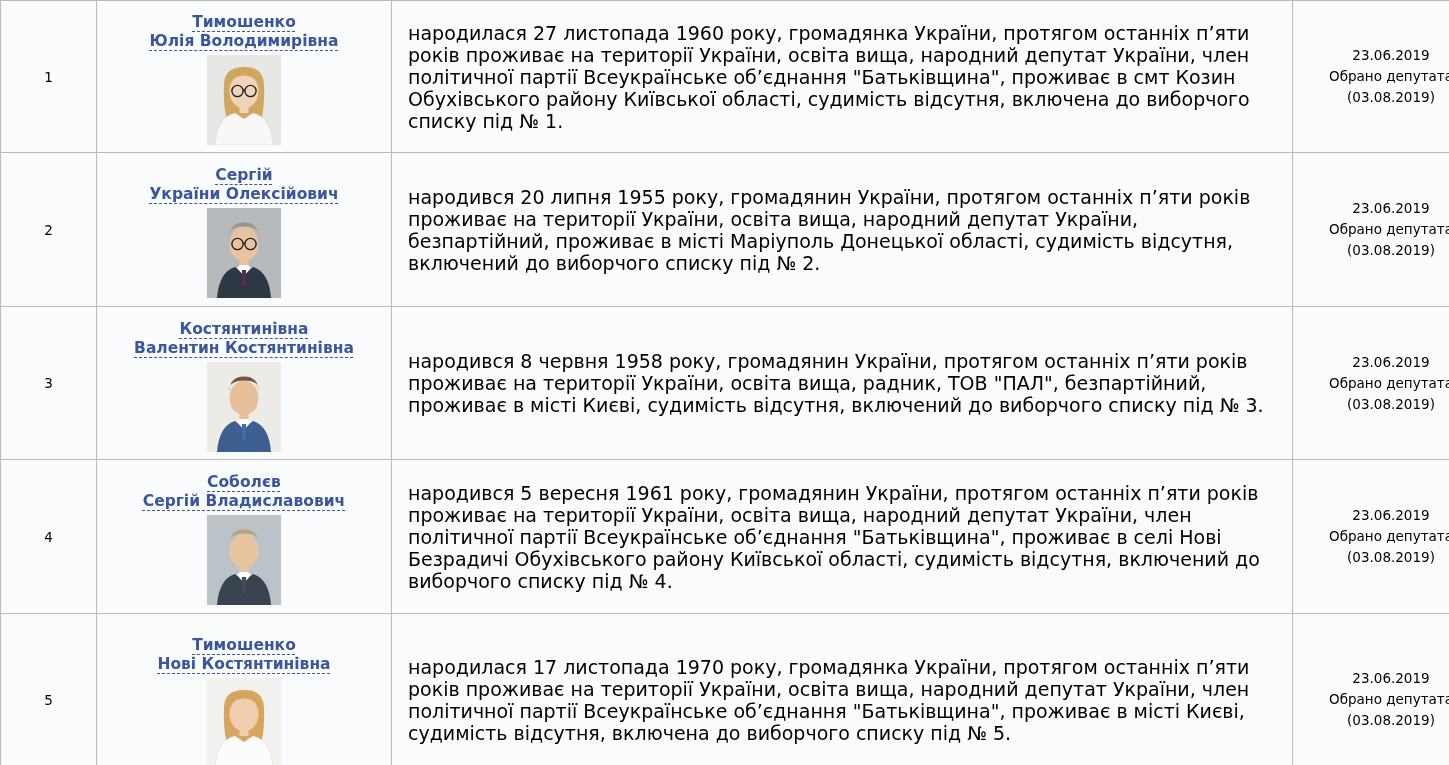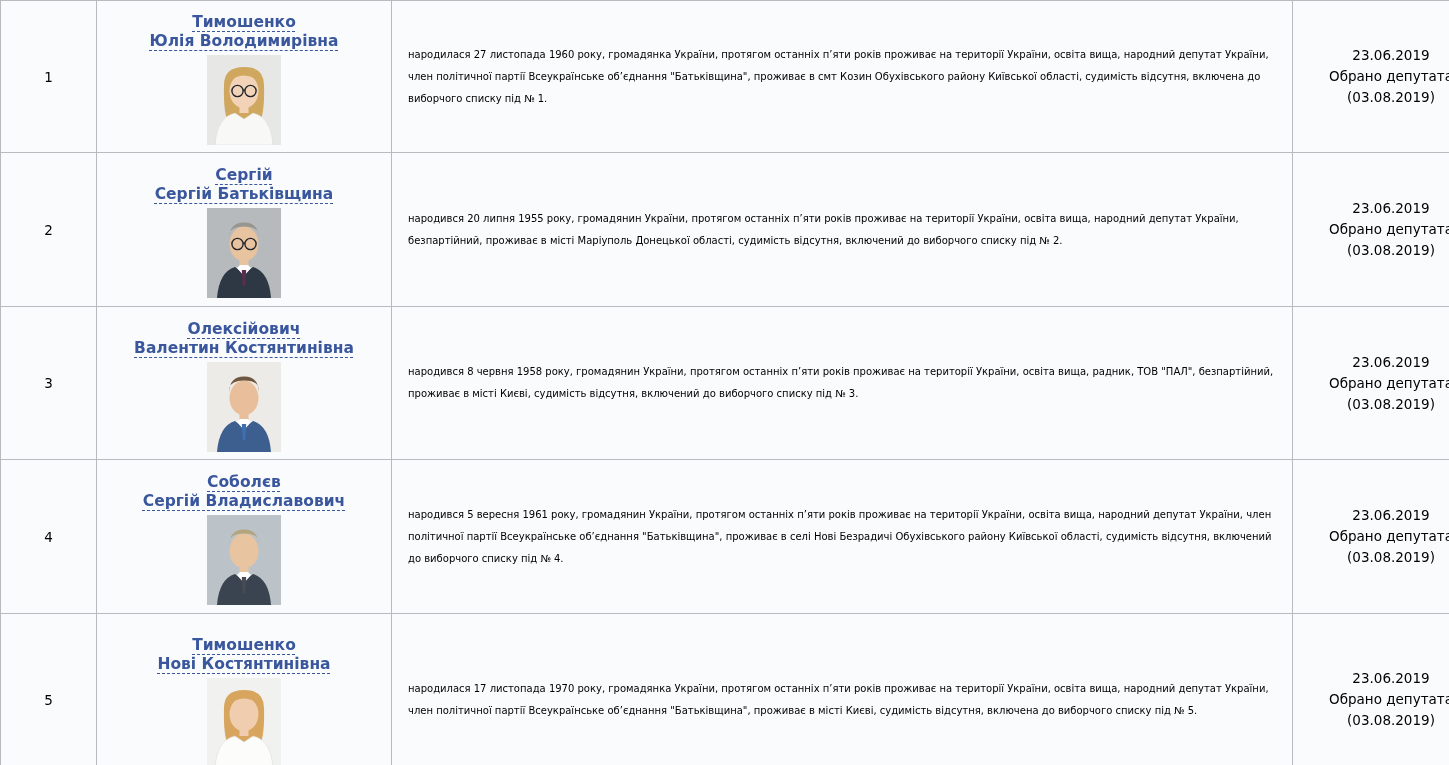--- a/index.html
+++ b/index.html
@@ -27,21 +27,21 @@
     font-weight:bold;
     font-size:15.5px;
     line-height:19px;
     text-decoration:underline dashed;
     text-decoration-thickness:1px;
     text-underline-offset:4px;
     cursor:pointer;
   }
   .photo{margin:4px auto 0 auto;width:74px;height:90px;line-height:0;}
   .photo svg{display:block;}
-  .details-text{font-size:10px;line-height:22px;text-align:left;}
+  .details-text{font-size:19px;line-height:22px;text-align:left;}
 </style>
 </head>
 <body>
 
 <div id="viewport">
   <table class="cand">
     <tbody id="cand-body">
   <tr class="r1">
     <td class="col-num">
       <span class="num">1</span>
@@ -73,21 +73,21 @@
       <div class="d2">Обрано депутата</div>
       <div class="d3">(03.08.2019)</div>
     </td>
   </tr>
 
   <tr class="r2">
     <td class="col-num">
       <span class="num">2</span>
     </td>
     <td class="col-name">
-      <a class="cand-link"><span class="surname">Сергій</span><br><span class="givens">Сергій Батьківщина</span></a>
+      <a class="cand-link"><span class="surname">Сергій</span><br><span class="givens">України Олексійович</span></a>
       <div class="photo" title="портрет Тарути Сергія Олексійовича">
               <svg width="74" height="90" viewBox="0 0 74 90" xmlns="http://www.w3.org/2000/svg" role="img">
     <rect x="0" y="0" width="74" height="90" fill="#b7babd"></rect>
 
     <rect x="32.5" y="48" width="9" height="10" fill="#e8c39f"></rect>
     <ellipse cx="37" cy="36" rx="14.5" ry="17.5" fill="#e8c39f"></ellipse>
     <path d="M22.5,30 Q22.5,14.5 37,14.5 Q51.5,14.5 51.5,30 L51.5,26 Q50,18.5 37,18.5 Q24,18.5 22.5,26 Z" fill="#98958f"></path>
 
     <circle cx="30.5" cy="36" r="5.6" fill="none" stroke="#22262b" stroke-width="1.4"></circle>
     <circle cx="43.5" cy="36" r="5.6" fill="none" stroke="#22262b" stroke-width="1.4"></circle>
@@ -107,21 +107,21 @@
       <div class="d2">Обрано депутата</div>
       <div class="d3">(03.08.2019)</div>
     </td>
   </tr>
 
   <tr class="r3">
     <td class="col-num">
       <span class="num">3</span>
     </td>
     <td class="col-name">
-      <a class="cand-link"><span class="surname">Олексійович</span><br><span class="givens">Валентин Костянтинівна</span></a>
+      <a class="cand-link"><span class="surname">Костянтинівна</span><br><span class="givens">Валентин Костянтинівна</span></a>
       <div class="photo" title="портрет Наливайченка Валентина Олександровича">
               <svg width="74" height="90" viewBox="0 0 74 90" xmlns="http://www.w3.org/2000/svg" role="img">
     <rect x="0" y="0" width="74" height="90" fill="#edebe7"></rect>
 
     <rect x="32.5" y="48" width="9" height="10" fill="#e9bf9b"></rect>
     <ellipse cx="37" cy="36" rx="14.5" ry="17.5" fill="#e9bf9b"></ellipse>
     <path d="M22.5,30 Q22.5,14.5 37,14.5 Q51.5,14.5 51.5,30 L51.5,26 Q50,18.5 37,18.5 Q24,18.5 22.5,26 Z" fill="#6f5640"></path>
 
     <path d="M10,90 Q12,64 28,59 L37,66 L46,59 Q62,64 64,90 Z" fill="#3d5f8f"></path>
        <polygon points="30,60 37,68 44,60 41,57 33,57" fill="#ffffff"></polygon>

